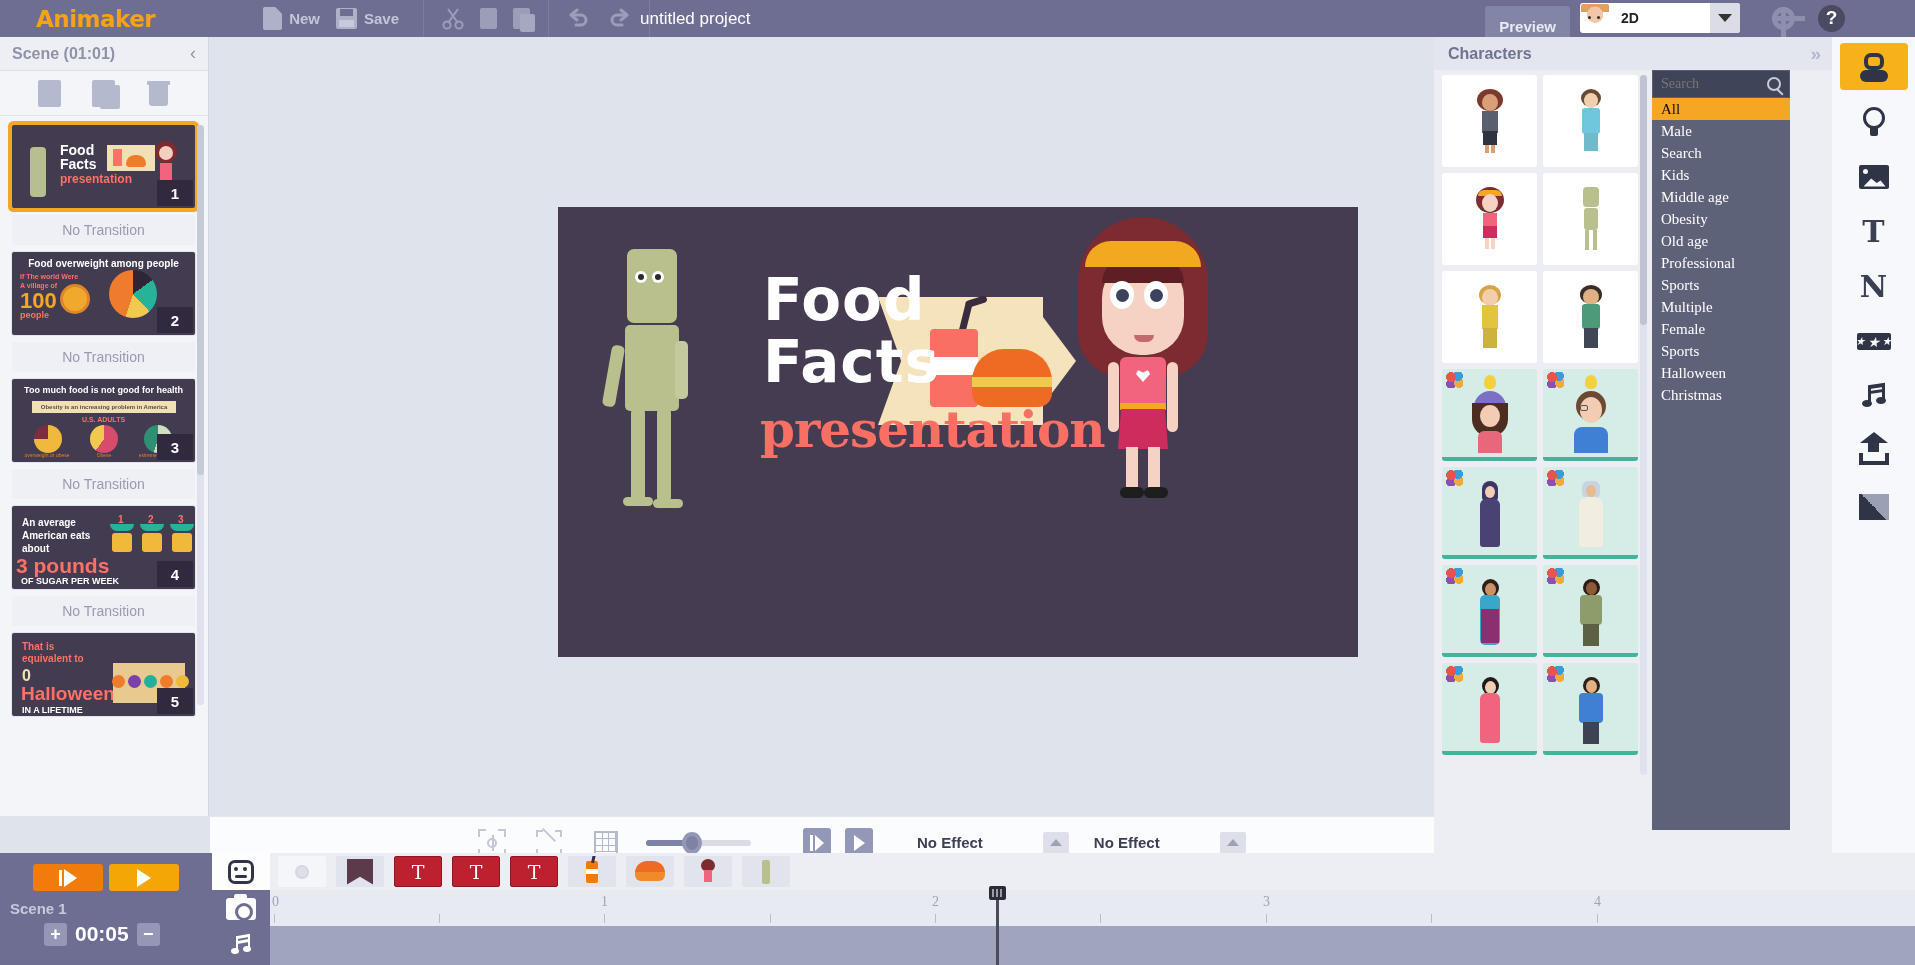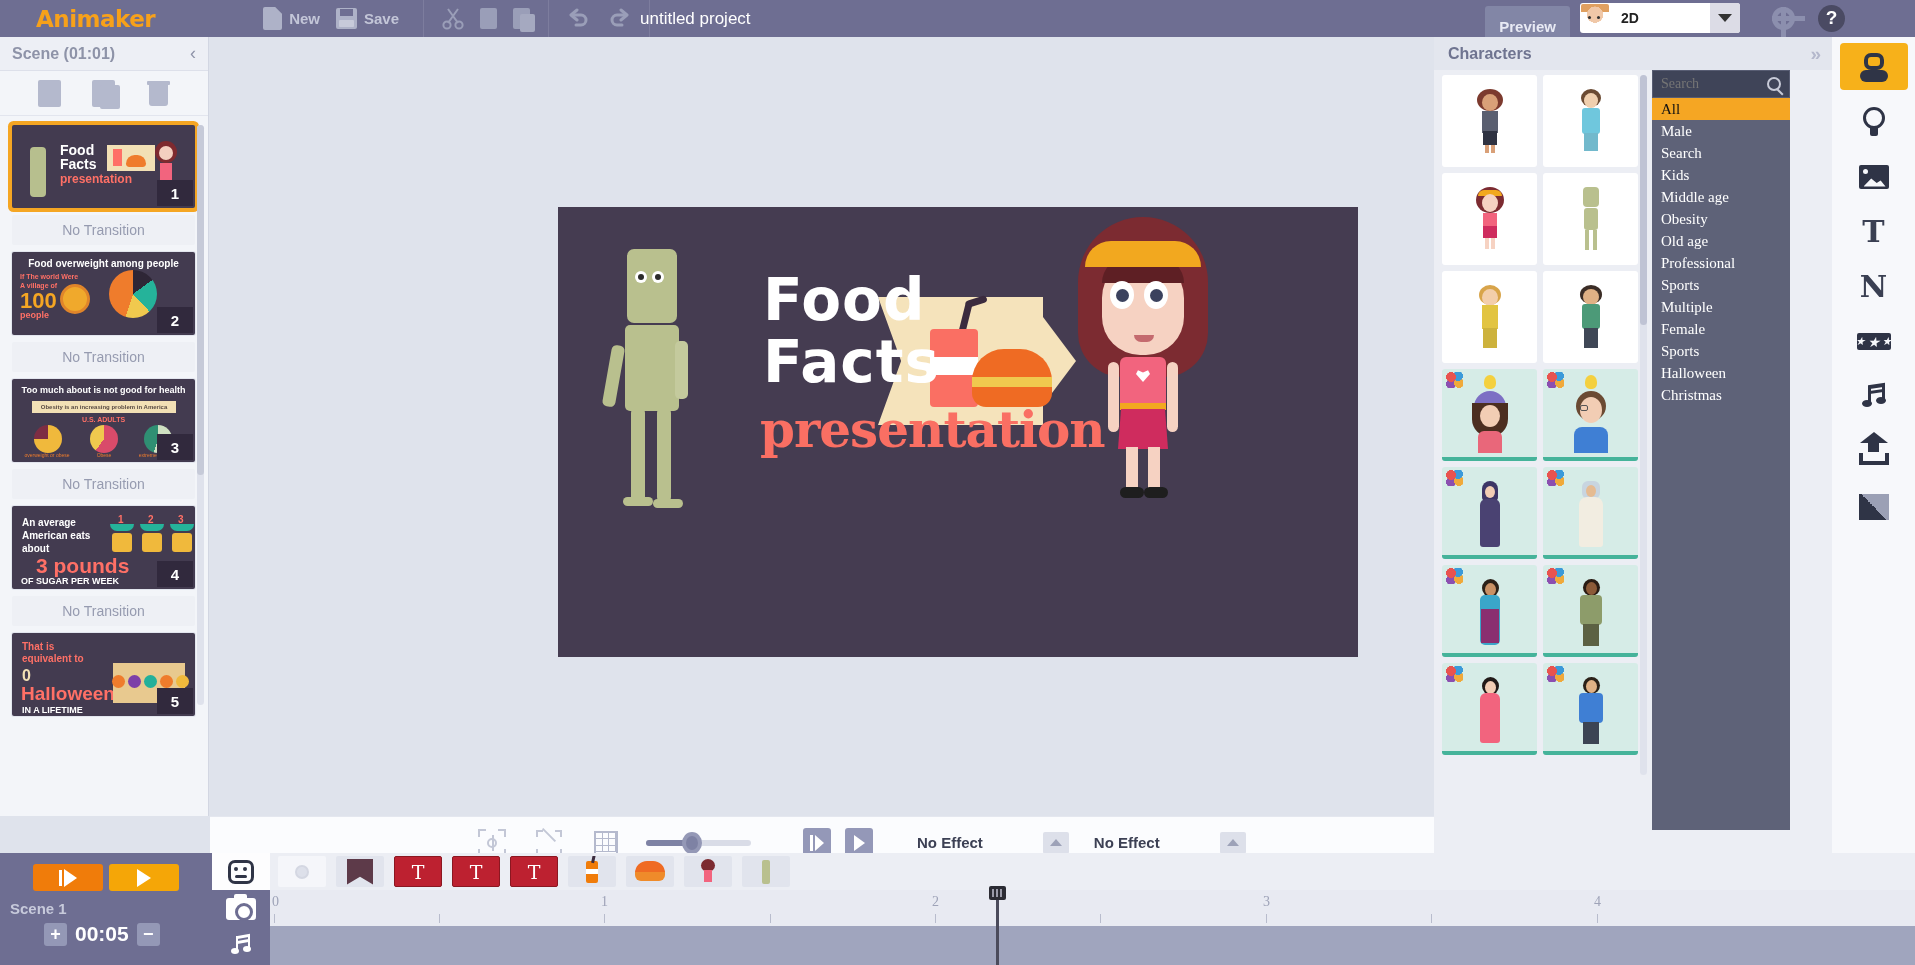--- a/index.html
+++ b/index.html
@@ -157,21 +157,21 @@
   .t2-people{position:absolute;left:8px;top:58px;color:#ff7066;font-size:9px;font-weight:bold;}
   .t2-pizza{position:absolute;left:48px;top:32px;width:30px;height:30px;border-radius:50%;background:#f0a92c;border:3px solid #e0852a;}
   .t2-pie{position:absolute;right:38px;top:18px;width:48px;height:48px;border-radius:50%;
     background:conic-gradient(#2e2636 0 15%,#25b39a 15% 38%,#f0c94e 38% 55%,#ef7c2c 55% 100%);}
   .t3-head{position:absolute;left:0;right:0;top:6px;text-align:center;color:#fff;font-size:9px;font-weight:bold;}
   .t3-banner{position:absolute;left:20px;top:22px;width:144px;height:12px;background:#f2e0b5;color:#5a4c44;font-size:6px;text-align:center;line-height:12px;font-weight:bold;}
   .t3-us{position:absolute;left:0;right:0;top:37px;text-align:center;color:#ff7066;font-size:7px;font-weight:bold;}
   .t3-p{position:absolute;top:46px;width:28px;height:28px;border-radius:50%;}
   .t3-lbl{position:absolute;top:73px;color:#ef7c2c;font-size:5px;width:50px;text-align:center;}
   .t4-txt{position:absolute;left:10px;top:10px;color:#fff;font-size:10px;font-weight:bold;line-height:13px;}
-  .t4-big{position:absolute;left:24px;top:48px;color:#ff7066;font-size:21px;font-weight:bold;}
+  .t4-big{position:absolute;left:4px;top:48px;color:#ff7066;font-size:21px;font-weight:bold;}
   .t4-sm{position:absolute;left:9px;top:70px;color:#fff;font-size:9px;font-weight:bold;}
   .t4-scale{position:absolute;top:18px;width:24px;height:28px;}
   .t4-scale .pan{position:absolute;left:0;top:0;width:24px;height:7px;background:#25b39a;border-radius:0 0 10px 10px;}
   .t4-scale .bdy{position:absolute;left:2px;top:9px;width:20px;height:19px;background:#f0b93c;border-radius:3px;}
   .t4-scale .n{position:absolute;left:8px;top:-10px;color:#ff7066;font-size:10px;font-weight:bold;}
   .t5-txt{position:absolute;left:10px;top:8px;color:#ff7066;font-size:10px;font-weight:bold;line-height:12px;}
   .t5-zero{position:absolute;left:10px;top:34px;color:#f2e0b5;font-size:16px;font-weight:bold;}
   .t5-sk{position:absolute;left:9px;top:50px;color:#ff7066;font-size:19px;font-weight:bold;}
   .t5-life{position:absolute;left:10px;top:72px;color:#fff;font-size:9px;font-weight:bold;}
   .t5-box{position:absolute;right:10px;top:30px;width:72px;height:40px;background:#e8c98f;}
@@ -594,21 +594,21 @@
           <div class="t2-people">people</div>
           <div class="t2-pizza"></div>
           <div class="t2-pie"></div>
           <div class="thumb-num">2</div>
         </div>
       </div>
       <div class="transition">No Transition</div>
 
       <div class="scene-item">
         <div class="thumb">
-          <div class="t3-head">Too much about is not good for health</div>
+          <div class="t3-head">Too much food is not good for health</div>
           <div class="t3-banner">Obesity is an increasing problem in America</div>
           <div class="t3-us">U.S. ADULTS</div>
           <div class="t3-p" style="left:22px;background:conic-gradient(#f0b93c 0 75%,#7d2d43 75% 100%);"></div>
           <div class="t3-p" style="left:78px;background:conic-gradient(#d94b6a 0 60%,#f0c94e 60% 100%);"></div>
           <div class="t3-p" style="left:132px;background:conic-gradient(#cfe0c2 0 55%,#2f8f73 55% 100%);"></div>
           <div class="t3-lbl" style="left:10px;">overweight or obese</div>
           <div class="t3-lbl" style="left:67px;">Obese</div>
           <div class="t3-lbl" style="left:120px;">extremely obese</div>
           <div class="thumb-num">3</div>
         </div>

